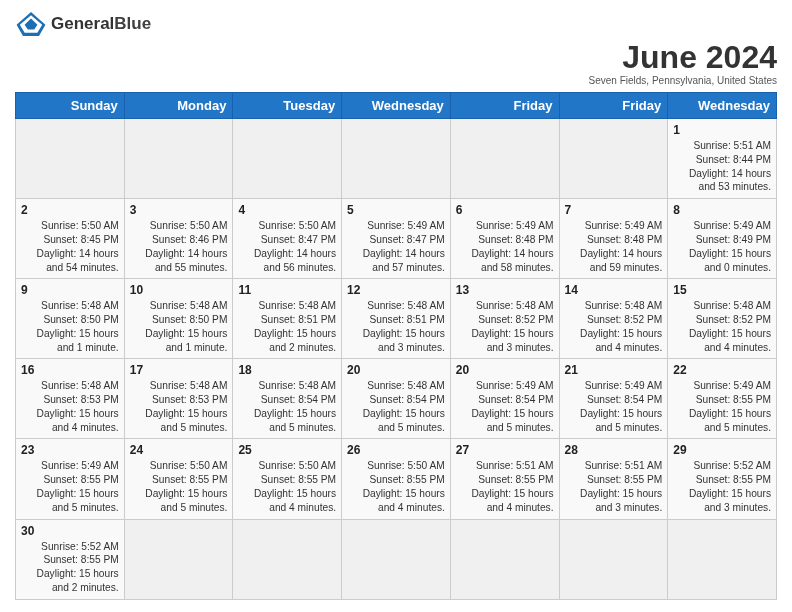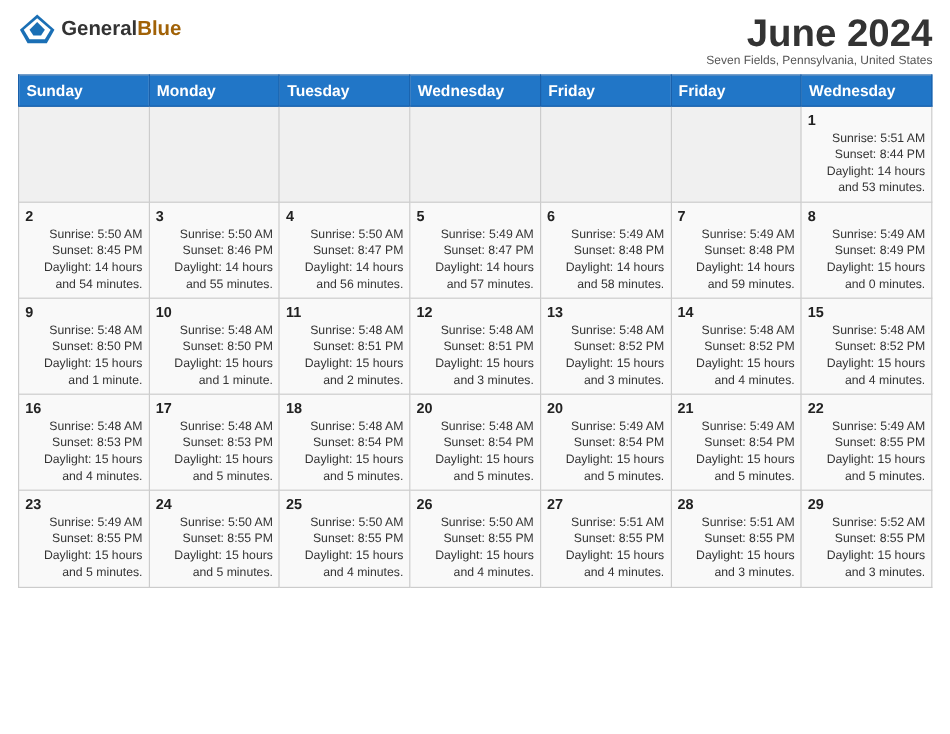--- a/index.html
+++ b/index.html
@@ -26,34 +26,35 @@
       height: 28px;
     }
     .title-block {
       text-align: right;
     }
     .month-year {
       font-size: 32px;
       font-weight: bold;
       color: #333;
       line-height: 1.1;
+      margin-top: 30px;
     }
     .location {
       font-size: 10px;
       color: #555;
     }
     table {
       width: 100%;
       border-collapse: collapse;
       font-size: 11px;
     }
     thead tr th {
       background-color: #2176c7;
       color: #fff;
-      text-align: left;
+      text-align: right;
       padding: 5px 6px;
       font-size: 13px;
       font-weight: bold;
       border: 1px solid #1a60aa;
     }
     tbody tr td {
       border: 1px solid #ccc;
       vertical-align: top;
       padding: 4px 5px;
       width: calc(100% / 7);
@@ -84,21 +85,21 @@
 <body>
 
 <div class="header">
   <div class="logo">
     <svg class="logo-icon" viewBox="0 0 40 34" xmlns="http://www.w3.org/2000/svg">
       <polygon points="20,2 38,18 30,32 10,32 2,18" fill="#1a6fb5"></polygon>
       <polygon points="20,6 34,18 28,28 12,28 6,18" fill="#fff"></polygon>
       <polygon points="20,10 28,18 24,24 16,24 12,18" fill="#1a6fb5"></polygon>
     </svg>
     <div>
-      <div style="font-size:17px;font-weight:bold;color:#333;line-height:1.1;">General<span style="color:#a16207;">Blue</span></div>
+      <div style="font-size:17px;font-weight:bold;color:#333;line-height:1.1;">General<span style="color:#404040;">Blue</span></div>
     </div>
   </div>
   <div class="title-block">
     <div class="month-year">June 2024</div>
     <div class="location">Seven Fields, Pennsylvania, United States</div>
   </div>
 </div>
 
 <table>
   <thead>
@@ -325,14 +326,29 @@
 and 3 minutes.</div>
         </td>
         <td>
           <span class="day-num">29</span>
           <div class="day-info" style="white-space: pre-line;">Sunrise: 5:52 AM
 Sunset: 8:55 PM
 Daylight: 15 hours
 and 3 minutes.</div>
         </td>
       </tr>
+      <tr>
+        <td>
+          <span class="day-num">30</span>
+          <div class="day-info" style="white-space: pre-line;">Sunrise: 5:52 AM
+Sunset: 8:55 PM
+Daylight: 15 hours
+and 2 minutes.</div>
+        </td>
+        <td class="empty"></td>
+        <td class="empty"></td>
+        <td class="empty"></td>
+        <td class="empty"></td>
+        <td class="empty"></td>
+        <td class="empty"></td>
+      </tr>
     </tbody>
 </table>
 
 </body></html>

